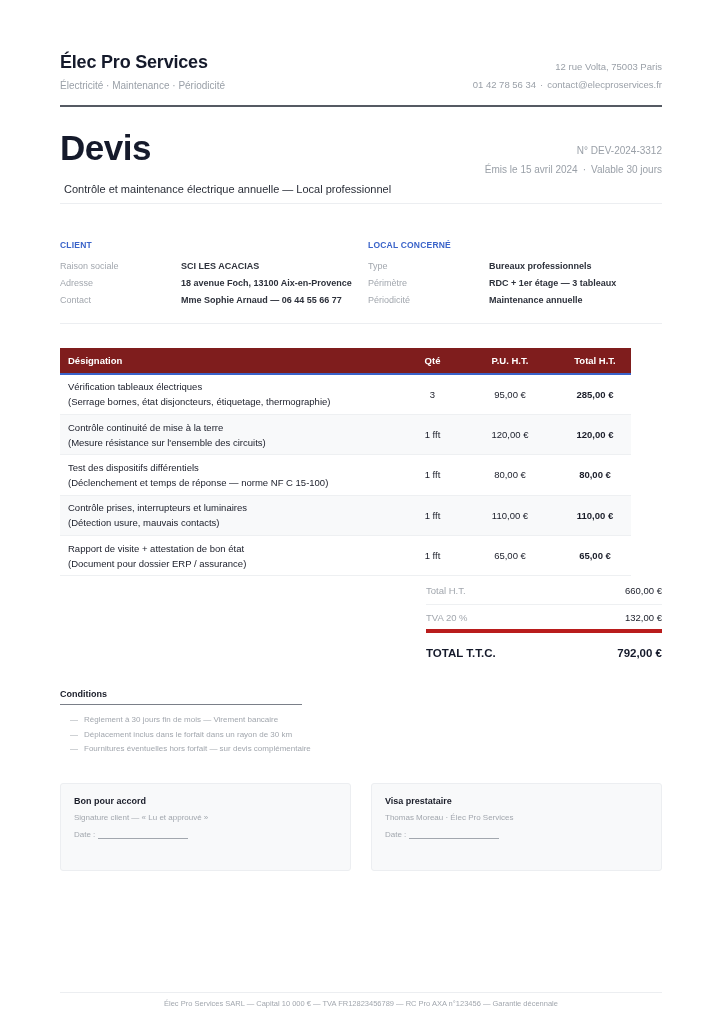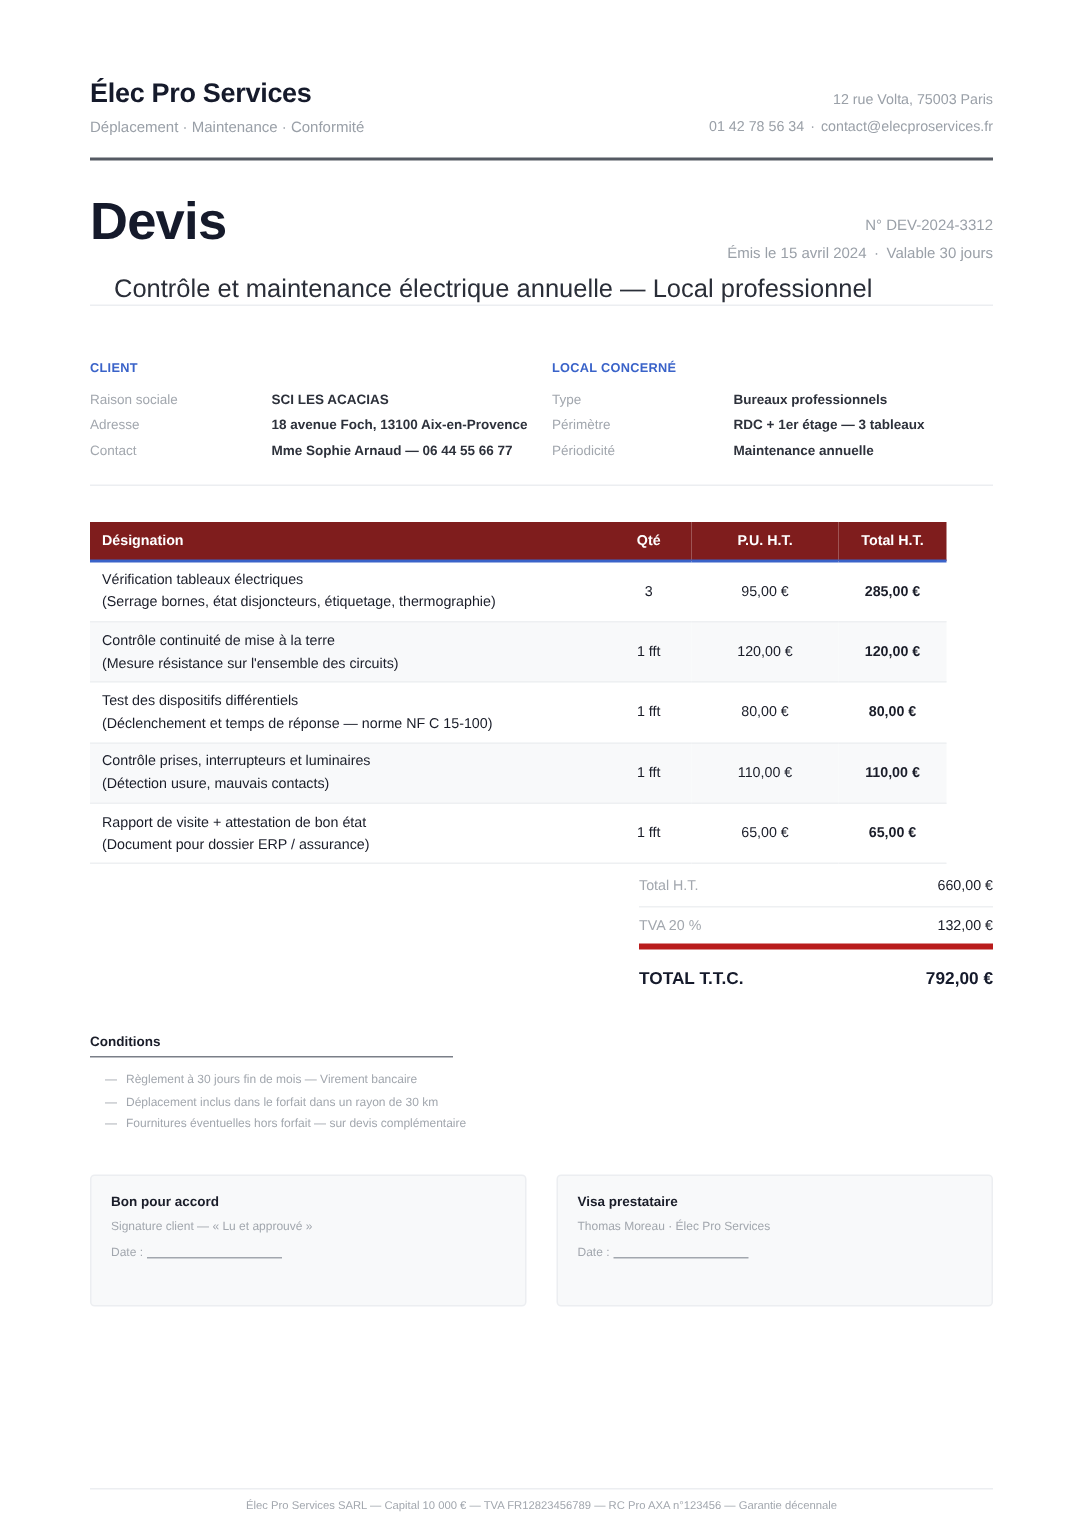--- a/index.html
+++ b/index.html
@@ -11,21 +11,21 @@
   .hdr { position: absolute; top: 52px; left: 0; width: 602px; height: 55px; border-bottom: 2px solid #555a63; }
   .brand { position: absolute; top: 0; left: 0; font-size: 18px; font-weight: bold; color: #151a2b; letter-spacing: -0.2px; }
   .tagline { position: absolute; top: 28px; left: 0; font-size: 10px; color: #9aa0a8; }
   .hdr-right { position: absolute; top: 6px; right: 0; text-align: right; font-size: 9.5px; color: #9aa0a8; line-height: 17.5px; }
   .hdr-right .sep { margin: 0 4px; }
 
   
   .title { position: absolute; top: 128px; left: 0; font-size: 35px; font-weight: bold; color: #151a2b; letter-spacing: -0.5px; }
   .doc-meta { position: absolute; top: 141px; right: 0; text-align: right; font-size: 10px; color: #9aa0a8; line-height: 19px; }
   .doc-meta .sep { margin: 0 5px; }
-  .subtitle { position: absolute; top: 183px; left: 16px; font-size: 17px; color: #2a2e38; }
+  .subtitle { position: absolute; top: 183px; left: 4px; font-size: 11px; color: #2a2e38; }
   .rule1 { position: absolute; top: 203px; left: 0; width: 602px; height: 1px; background: #eceef1; }
 
   
   .info { position: absolute; top: 240px; width: 300px; }
   .info.left { left: 0; }
   .info.right { left: 308px; }
   .info h3 { font-size: 8.5px; font-weight: bold; color: #3a63c9; letter-spacing: 0.2px; margin-bottom: 8px; }
   .info .row { display: flex; font-size: 9px; line-height: 17px; gap: 24px; }
   .info .k { width: 97px; color: #a2a7ae; }
   .info .v { font-weight: bold; color: #2d313b; }
@@ -70,21 +70,21 @@
   .foot-rule { position: absolute; top: 992px; left: 0; width: 602px; height: 1px; background: #eceef1; }
   .footer { position: absolute; top: 999px; left: 0; width: 602px; text-align: center; font-size: 7.5px; color: #a2a7ae; }
 </style>
 </head>
 <body>
 
 <div class="page">
 
   <div class="hdr">
     <div class="brand">Élec Pro Services</div>
-    <div class="tagline">Déplacement · Maintenance · Conformité</div>
+    <div class="tagline">Électricité · Maintenance · Périodicité</div>
     <div class="hdr-right">
       <div>12 rue Volta, 75003 Paris</div>
       <div>
         <span>01 42 78 56 34</span><span class="sep">·</span><span>contact@elecproservices.fr</span>
       </div>
     </div>
   </div>
 
   <div class="title">Devis</div>
   <div class="doc-meta">

